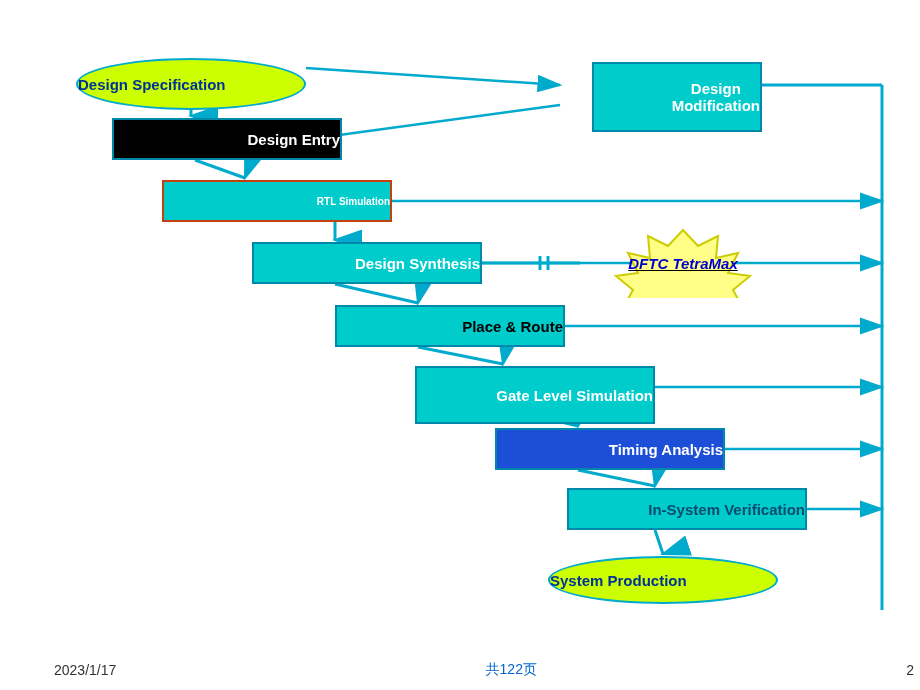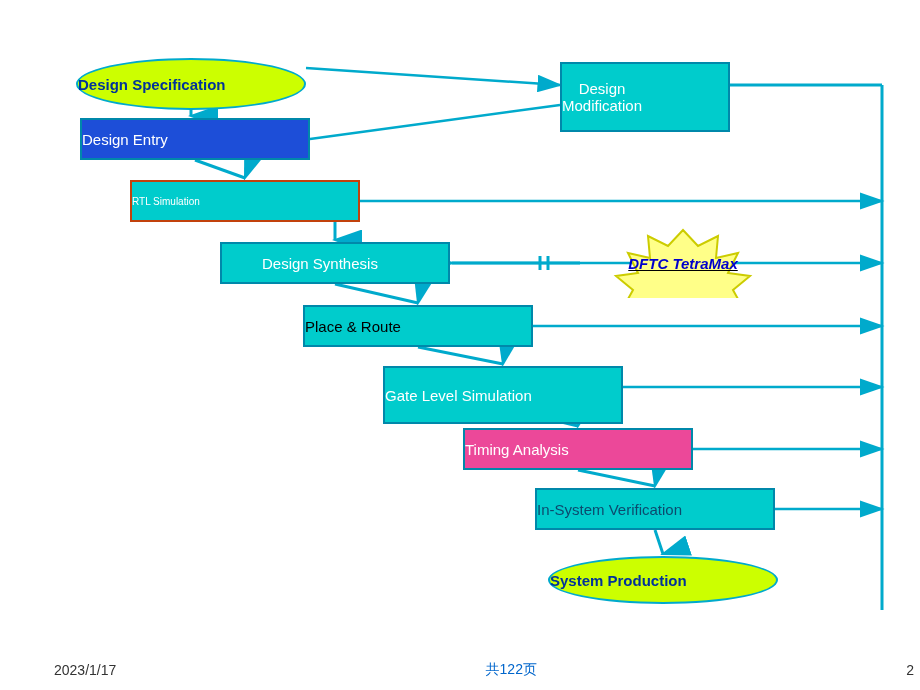--- a/index.html
+++ b/index.html
@@ -27,23 +27,24 @@
       align-items: center;
       text-align: center;
       font-weight: bold;
     }
 
     
     .rect-node {
       position: absolute;
       display: flex;
       align-items: center;
-      justify-content: flex-start;
+      justify-content: flex-end;
       text-align: center;
-      font-weight: normal;
+      font-weight: bold;
+      margin-left: 32px;
     }
 
     
     .starburst {
       position: absolute;
       display: flex;
       align-items: center;
       justify-content: center;
       text-align: center;
       font-weight: bold;
@@ -142,41 +143,41 @@
     <line x1="540" y1="256" x2="540" y2="270" stroke="#00aacc" stroke-width="3"></line>
     <line x1="548" y1="256" x2="548" y2="270" stroke="#00aacc" stroke-width="3"></line>
 
     <line x1="560" y1="105" x2="310" y2="139" stroke="#00aacc" stroke-width="2.5" marker-end="url(#arrowhead-left)"></line>
   </svg>
 
   <div class="ellipse-node" style="left:76px; top:58px; width:230px; height:52px; background:#ccff00; border:2.5px solid #00aacc; color:#003399; font-size:15px; font-weight:bold;">
     <span>Design  Specification</span>
   </div>
 
-  <div class="rect-node" style="left:80px; top:118px; width:230px; height:42px; background:#1d4ed8; border:2px solid #0088aa; color:white; font-size:15px;">
+  <div class="rect-node" style="left:80px; top:118px; width:230px; height:42px; background:#000000; border:2px solid #0088aa; color:white; font-size:15px;">
     <span>Design  Entry</span>
   </div>
 
   <div class="rect-node" style="left:130px; top:180px; width:230px; height:42px; background:#00cccc; border:2px solid #c2410c; color:white; font-size:10px;">
     <span>RTL Simulation</span>
   </div>
 
   <div class="rect-node" style="left:220px; top:242px; width:230px; height:42px; background:#00cccc; border:2px solid #0088aa; color:white; font-size:15px;padding-left:40px;">
     <span>Design  Synthesis</span>
   </div>
 
   <div class="rect-node" style="left:303px; top:305px; width:230px; height:42px; background:#00cccc; border:2px solid #0088aa; color:#000000; font-size:15px;">
     <span>Place &amp; Route</span>
   </div>
 
   <div class="rect-node" style="left:383px; top:366px; width:240px; height:58px; background:#00cccc; border:2px solid #0088aa; color:white; font-size:15px;">
     <span>Gate Level Simulation</span>
   </div>
 
-  <div class="rect-node" style="left:463px; top:428px; width:230px; height:42px; background:#ec4899; border:2px solid #0088aa; color:white; font-size:15px;">
+  <div class="rect-node" style="left:463px; top:428px; width:230px; height:42px; background:#1d4ed8; border:2px solid #0088aa; color:white; font-size:15px;">
     <span>Timing  Analysis</span>
   </div>
 
   <div class="rect-node" style="left:535px; top:488px; width:240px; height:42px; background:#00cccc; border:2px solid #0088aa; color:#0c4a6e; font-size:15px;">
     <span>In-System  Verification</span>
   </div>
 
   <div class="ellipse-node" style="left:548px; top:556px; width:230px; height:48px; background:#ccff00; border:2.5px solid #00aacc; color:#003399; font-size:15px; font-weight:bold;">
     <span>System Production</span>
   </div>

